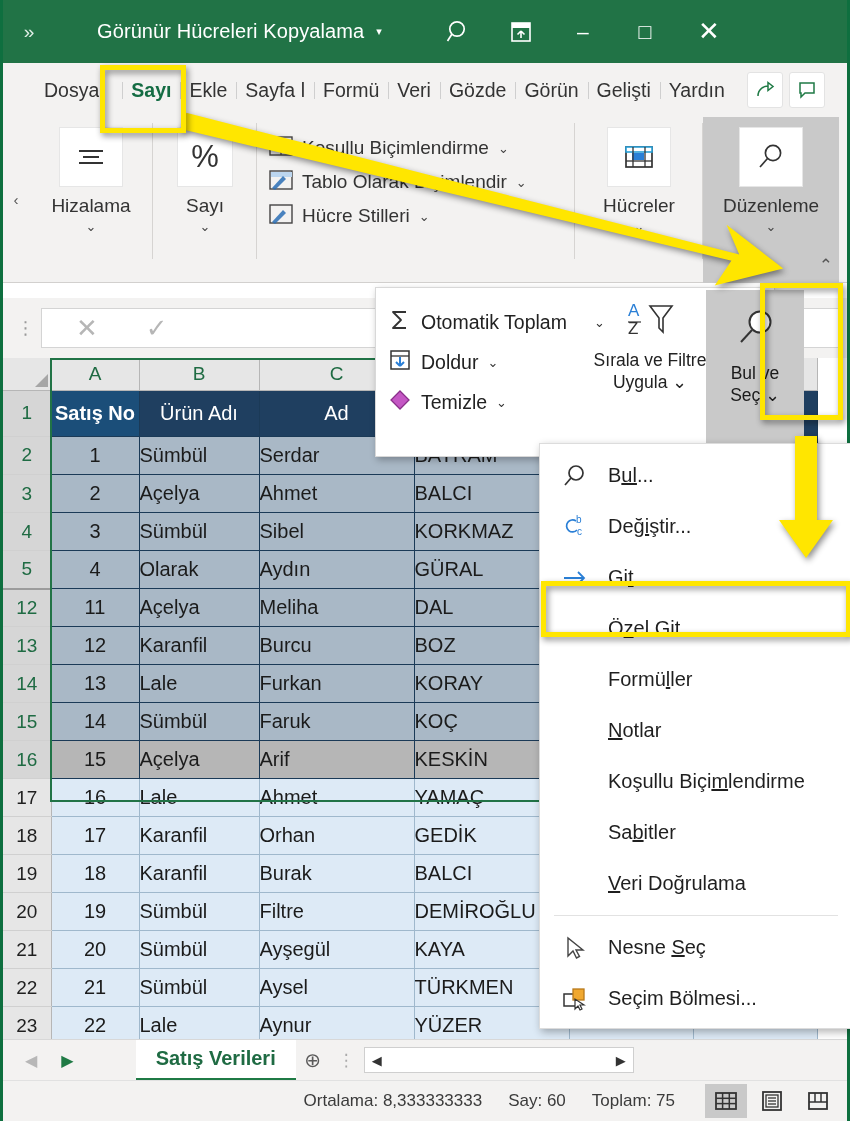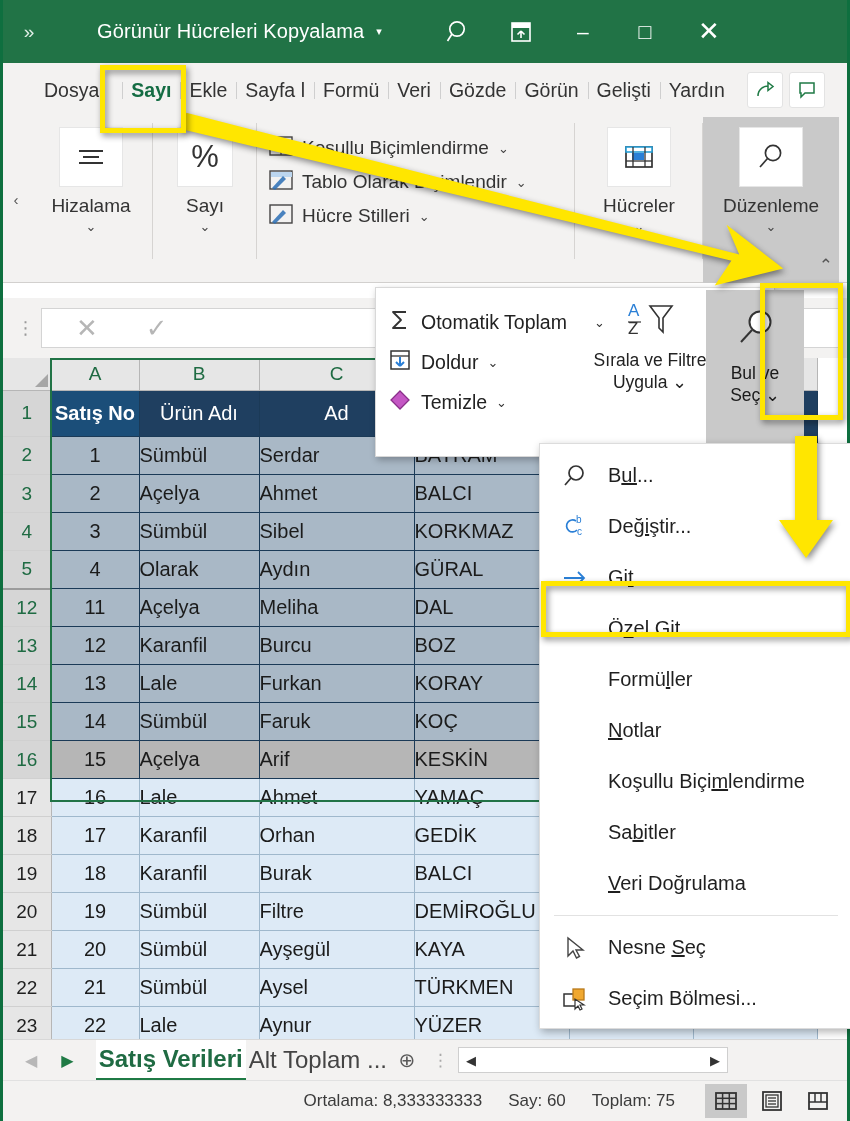--- a/index.html
+++ b/index.html
@@ -161,21 +161,21 @@
   .selbox { position:absolute; border:2px solid #217346; pointer-events:none; }
 
   
   .sheetbar {
     position:absolute; left:0; right:0; bottom:41px; height:41px;
     background:#f3f2f1; display:flex; align-items:center; border-top:1px solid #d8d8d8;
   }
   .navarrows { display:flex; gap:24px; padding:0 22px; font-size:16px; }
   .navarrows .a1 { color:#b7b7b7; }
   .navarrows .a2 { color:#1f7a45; }
-  .sheettab { font-size:24px; padding:0 3px; height:41px; display:flex; align-items:center; white-space:nowrap; }
+  .sheettab { font-size:20px; padding:0 20px; height:41px; display:flex; align-items:center; white-space:nowrap;margin-left:40px; }
   .sheettab.active { background:#fff; color:#1f6b43; font-weight:bold; border-bottom:3px solid #1f7a45; }
   .sheettab.inactive { color:#444; }
   .addsheet { width:34px; display:flex; align-items:center; justify-content:center; font-size:20px; color:#5a5a5a; }
   .vdots { color:#aaa; font-size:17px; padding:0 8px; letter-spacing:1px; }
   .hscroll { flex:1; height:26px; background:#fff; border:1px solid #cfcfcf; display:flex; align-items:center; justify-content:space-between; margin-right:14px; max-width:270px;}
   .hscroll .hb { font-size:13px; color:#333; padding:0 7px; }
 
   .statusbar {
     position:absolute; left:0; right:0; bottom:0; height:41px;
     background:#f3f2f1; border-top:1px solid #e1e1e1;
@@ -656,21 +656,20 @@
         <span class="ctx-lbl">Seçim Bölmesi...</span>
       </div>
     </div>
 
   <div class="sheetbar">
     <div class="navarrows">
       <span class="a1">◀</span>
       <span class="a2">▶</span>
     </div>
     <div class="sheettab active">Satış Verileri</div>
-    <div class="sheettab inactive">Alt Toplam ...</div>
     <div class="addsheet">⊕</div>
     <div class="vdots">⋮</div>
     <div class="hscroll">
       <span class="hb">◀</span>
       <span class="hb">▶</span>
     </div>
   </div>
 
   <div class="statusbar">
     <span class="stat">Ortalama: 8,333333333</span>

